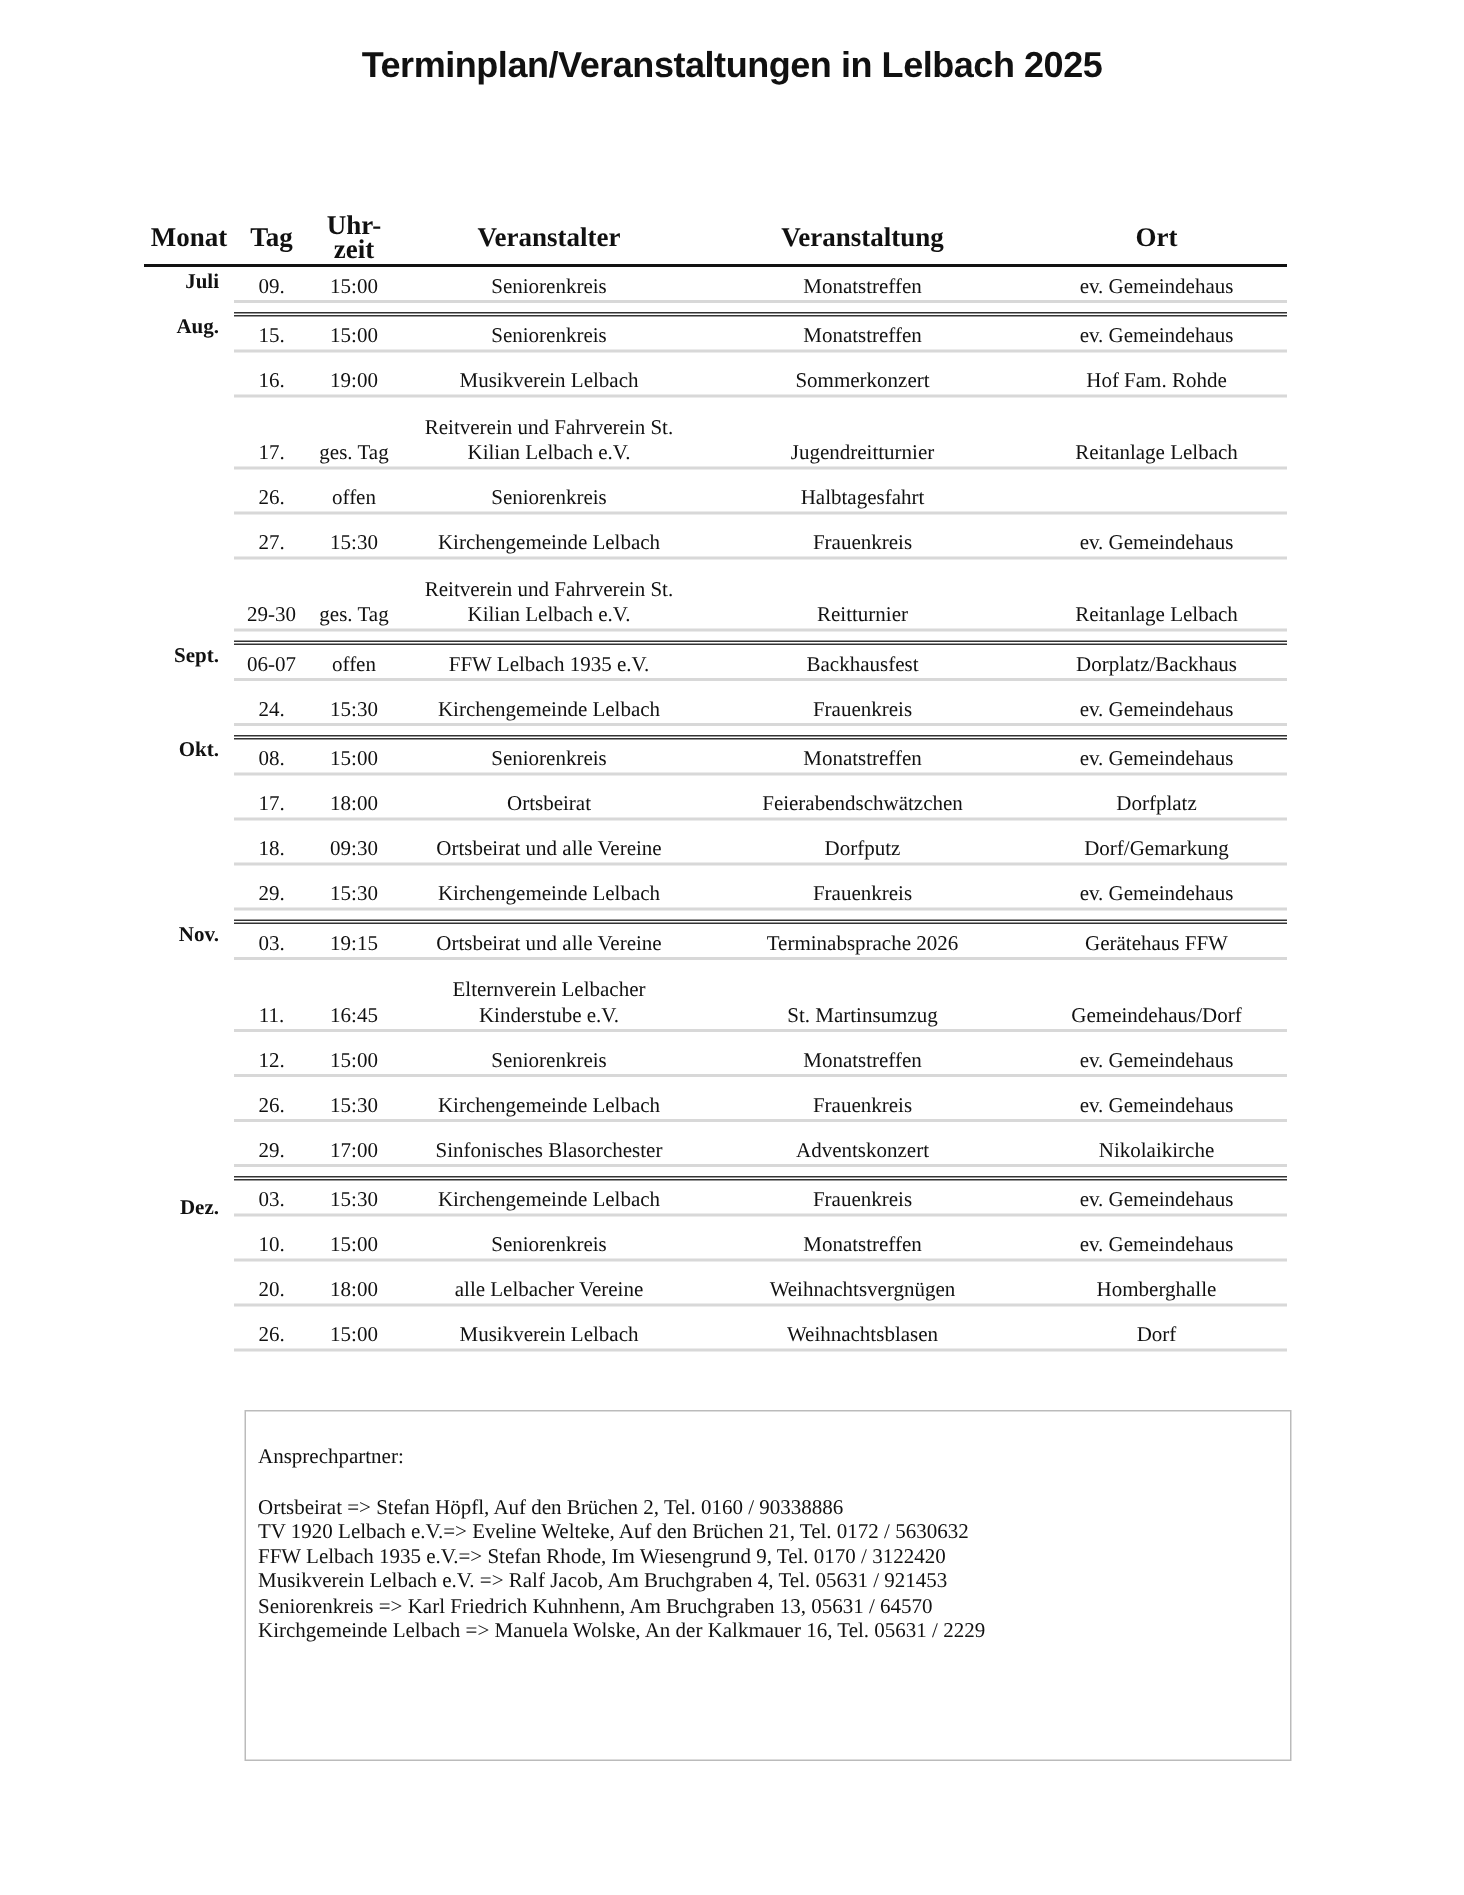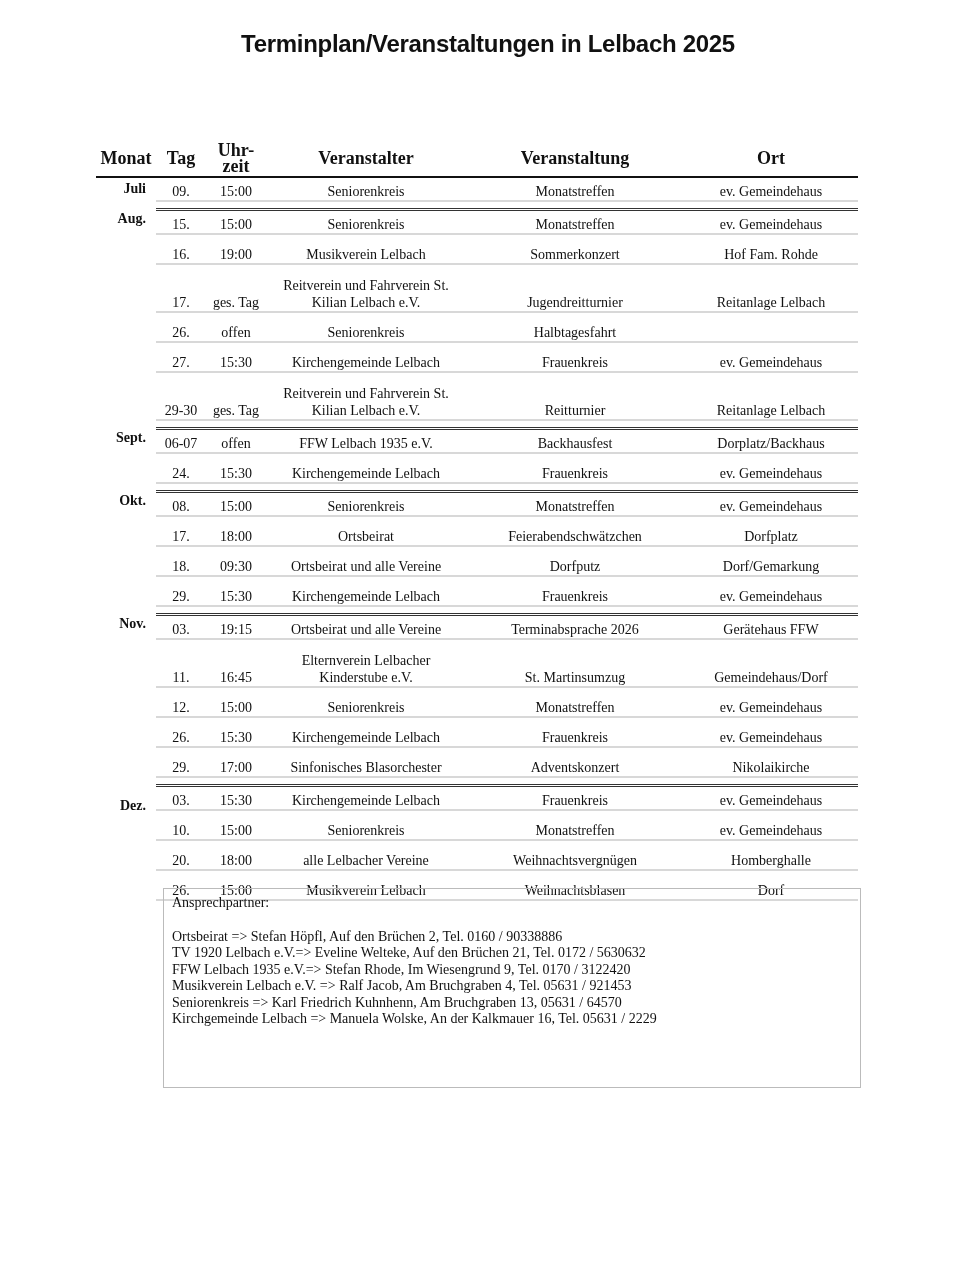--- a/index.html
+++ b/index.html
@@ -16,21 +16,21 @@
     .c-ort { width: 174px; }
     .month-block { position: relative; }
     .month-label { position: absolute; left: 0; width: 50px; text-align: right; font-weight: bold; font-size: 14px; }
     .rows { margin-left: 60px; }
     .month-block.sep .rows { border-top: 3px double #333; }
     .row { display: flex; align-items: flex-end; font-size: 14px; border-bottom: 2px solid #d8d8d8; margin-bottom: 6px; }
     .row > div { text-align: center; line-height: 17px; }
     .row.single { height: 22px; }
     .row.double { height: 40px; }
     .row .c-tag { width: 50px; }
-    .contact-box { position: absolute; top: 888px; left: 163px; width: 680px; height: 186px; border: 1px solid #bbb; padding: 6px 8px; font-size: 14px; line-height: 16.5px; }
+    .contact-box { position: absolute; top: 940px; left: 163px; width: 680px; height: 186px; border: 1px solid #bbb; padding: 23px 8px; font-size: 14px; line-height: 16.5px; }
     .contact-title { margin-bottom: 17px; }
     .small-num { font-family: "Liberation Sans", sans-serif; font-size: 11px; }
   </style>
 </head>
 <body>
 
 <div class="title">Terminplan/Veranstaltungen in Lelbach 2025</div>
 
 <div class="table">
   <div class="head">

